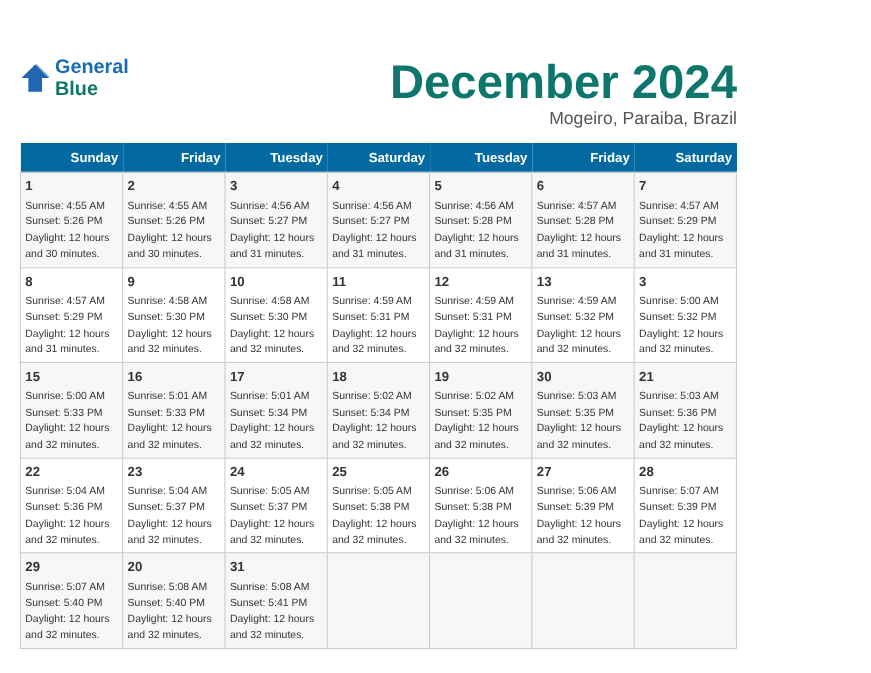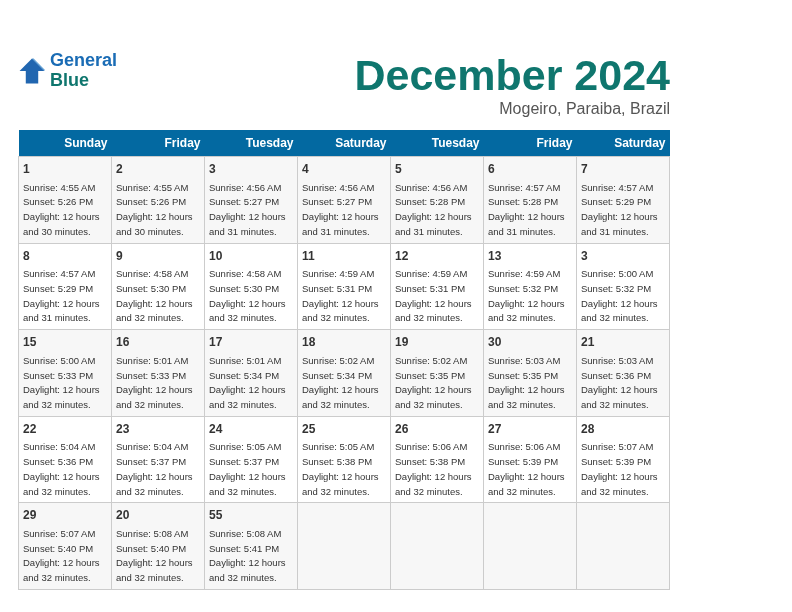--- a/index.html
+++ b/index.html
@@ -159,21 +159,21 @@
           <td><span class="day-num">23</span><span class="day-info">Sunrise: 5:04 AM<br>Sunset: 5:37 PM<br>Daylight: 12 hours and 32 minutes.</span></td>
           <td><span class="day-num">24</span><span class="day-info">Sunrise: 5:05 AM<br>Sunset: 5:37 PM<br>Daylight: 12 hours and 32 minutes.</span></td>
           <td><span class="day-num">25</span><span class="day-info">Sunrise: 5:05 AM<br>Sunset: 5:38 PM<br>Daylight: 12 hours and 32 minutes.</span></td>
           <td><span class="day-num">26</span><span class="day-info">Sunrise: 5:06 AM<br>Sunset: 5:38 PM<br>Daylight: 12 hours and 32 minutes.</span></td>
           <td><span class="day-num">27</span><span class="day-info">Sunrise: 5:06 AM<br>Sunset: 5:39 PM<br>Daylight: 12 hours and 32 minutes.</span></td>
           <td><span class="day-num">28</span><span class="day-info">Sunrise: 5:07 AM<br>Sunset: 5:39 PM<br>Daylight: 12 hours and 32 minutes.</span></td>
         </tr>
         <tr>
           <td><span class="day-num">29</span><span class="day-info">Sunrise: 5:07 AM<br>Sunset: 5:40 PM<br>Daylight: 12 hours and 32 minutes.</span></td>
           <td><span class="day-num">20</span><span class="day-info">Sunrise: 5:08 AM<br>Sunset: 5:40 PM<br>Daylight: 12 hours and 32 minutes.</span></td>
-          <td><span class="day-num">55</span><span class="day-info">Sunrise: 5:08 AM<br>Sunset: 5:41 PM<br>Daylight: 12 hours and 32 minutes.</span></td>
+          <td><span class="day-num">31</span><span class="day-info">Sunrise: 5:08 AM<br>Sunset: 5:41 PM<br>Daylight: 12 hours and 32 minutes.</span></td>
           <td class="empty"></td>
           <td class="empty"></td>
           <td class="empty"></td>
           <td class="empty"></td>
         </tr>
       </tbody>
   </table>
 </div>
 
 </body></html>

